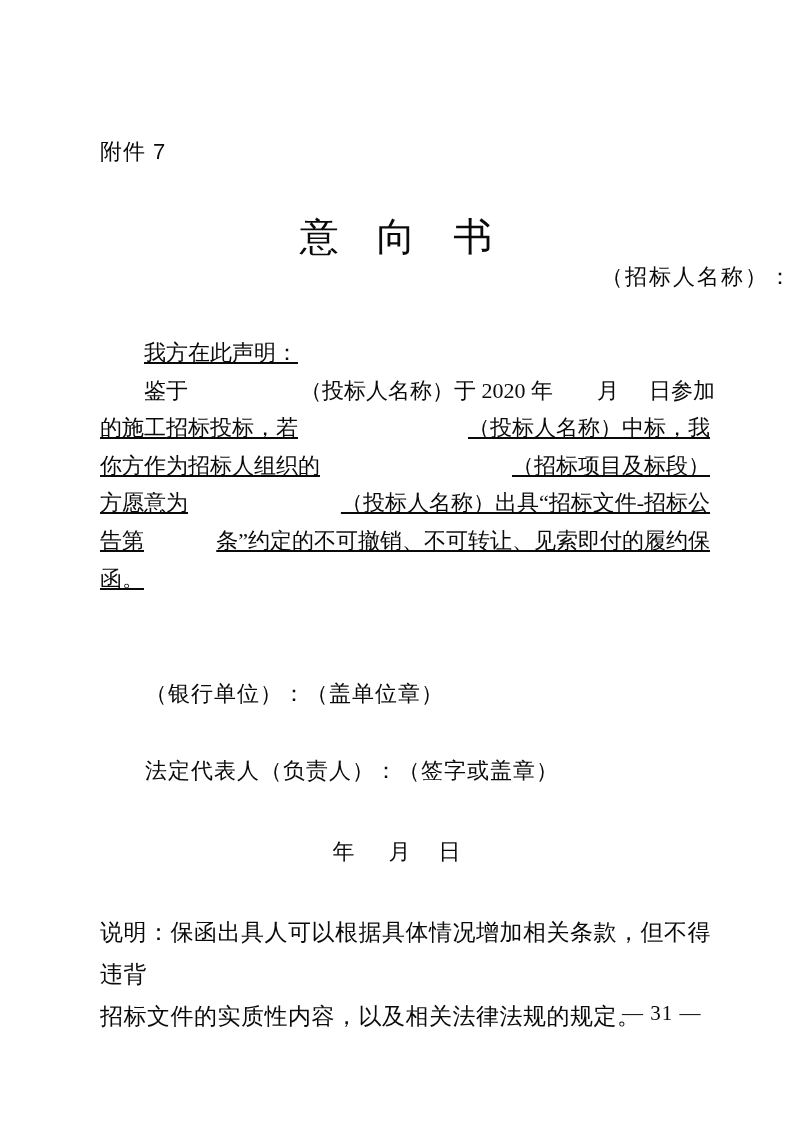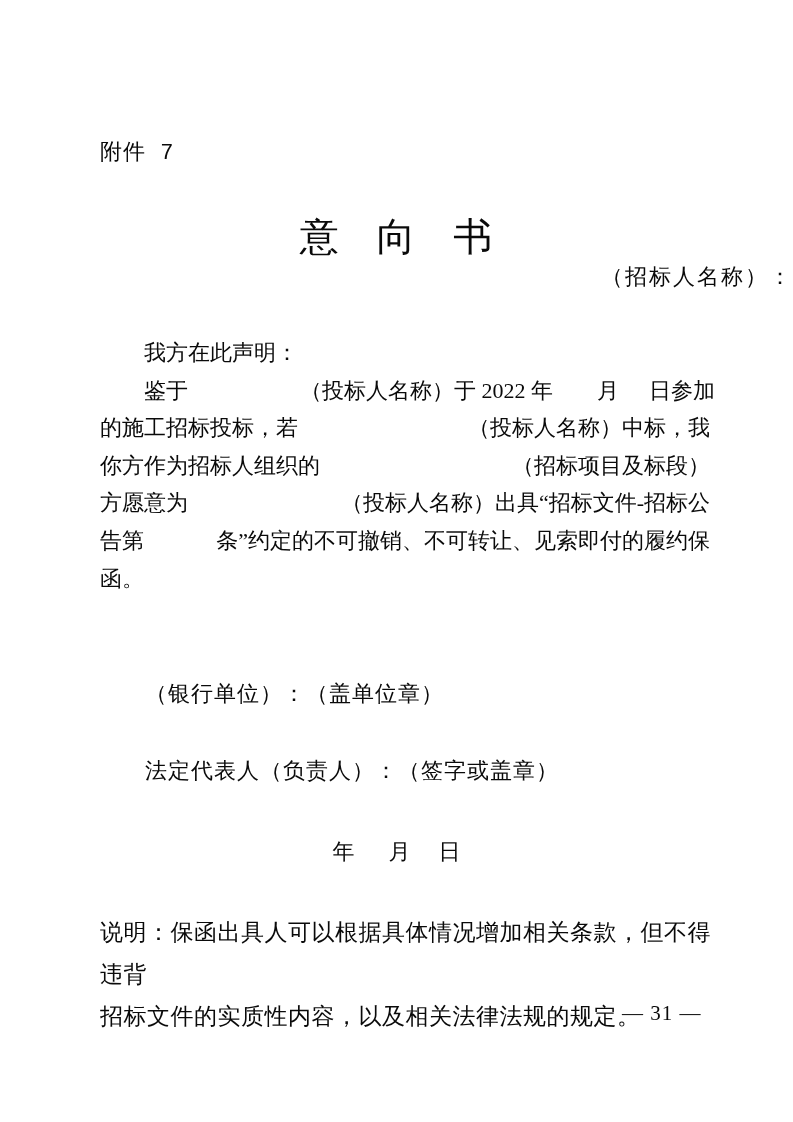--- a/index.html
+++ b/index.html
@@ -14,21 +14,21 @@
     margin: 0 auto;
     background: #ffffff;
     color: #0a0a0a;
     font-family: "Liberation Serif", "DejaVu Serif", serif;
     overflow: hidden;
   }
   .attachment-label {
     position: absolute;
     left: 100px;
     top: 137px;
-    font-family: Liberation Mono, monospace;
+    font-family: Liberation Sans, sans-serif;
     font-size: 22px;
     letter-spacing: 1px;
   }
   .doc-title {
     position: absolute;
     left: 0;
     top: 210px;
     width: 100%;
     text-align: center;
     font-size: 39px;
@@ -44,20 +44,21 @@
     text-align: right;
     font-size: 22px;
     letter-spacing: 2px;
   }
   .body-block {
     position: absolute;
     left: 100px;
     top: 334px;
     width: 610px;
     font-size: 22px;
+    text-decoration: underline;
   }
   .body-line {
     height: 37.6px;
     line-height: 37.6px;
     white-space: nowrap;
   }
   .body-line.flex {
     display: flex;
     justify-content: space-between;
   }
@@ -118,21 +119,21 @@
 
   <div class="doc-title">意 向 书</div>
 
   <div class="addressee">（招标人名称）：</div>
 
   <div class="body-block">
 
     <div class="body-line indent-1">我方在此声明：</div>
 
     <div class="body-line">
-      <span class="seg indent-1">鉴于</span><span class="seg gap-big">（投标人名称）于 2022 年</span><span class="seg gap-med">月</span><span class="seg gap-small">日参加</span>
+      <span class="seg indent-1">鉴于</span><span class="seg gap-big">（投标人名称）于 2020 年</span><span class="seg gap-med">月</span><span class="seg gap-small">日参加</span>
     </div>
 
     <div class="body-line flex">
       <span class="seg">的施工招标投标，若</span>
       <span class="seg">（投标人名称）中标，我</span>
     </div>
 
     <div class="body-line flex">
       <span class="seg">你方作为招标人组织的</span>
       <span class="seg">（招标项目及标段）</span>

